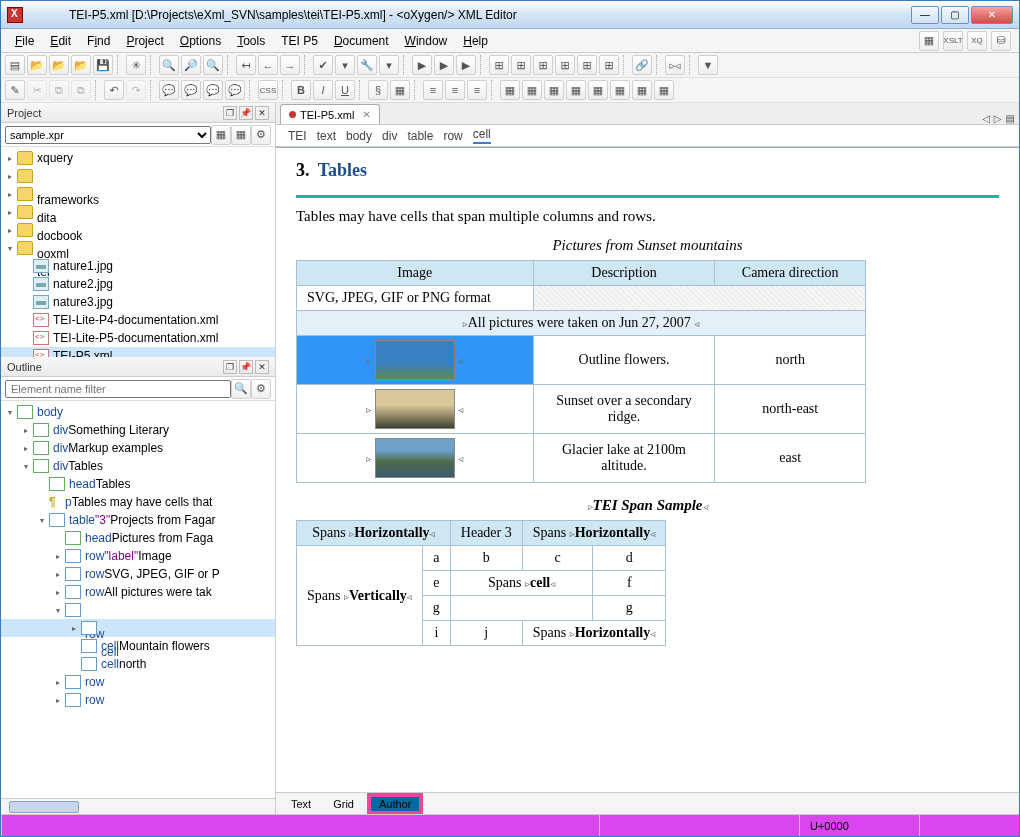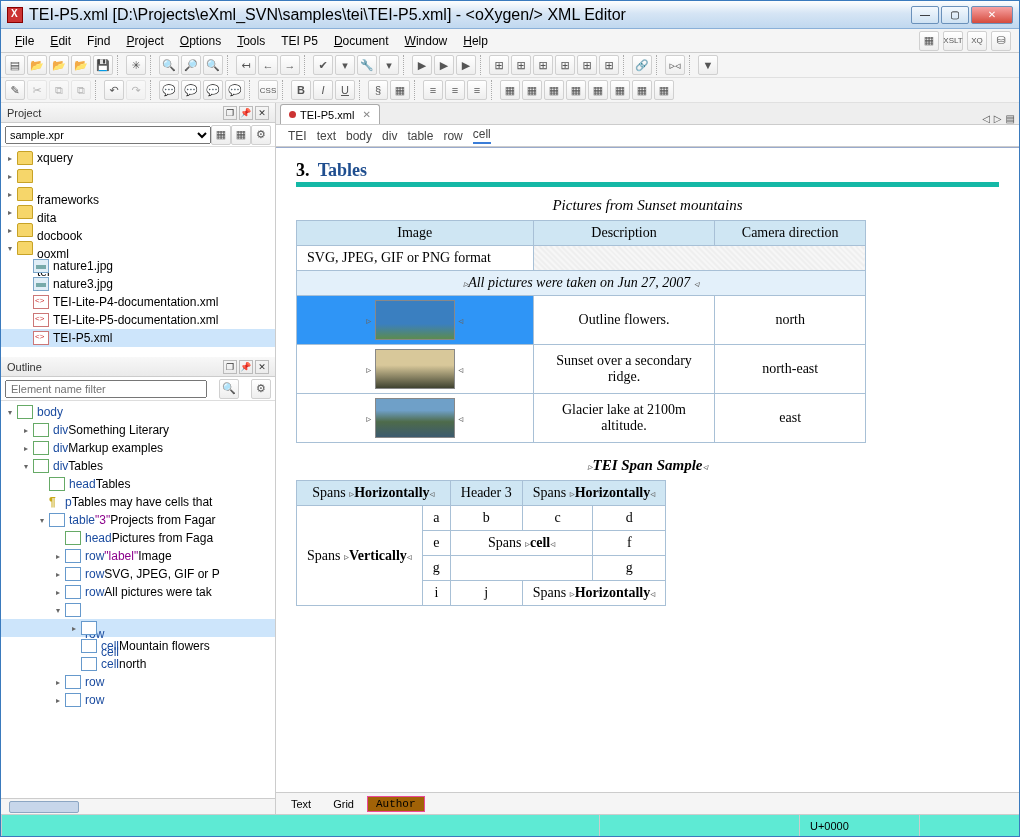--- a/index.html
+++ b/index.html
@@ -1,21 +1,21 @@
 <!DOCTYPE html>
 <html><head>
 <meta charset="utf-8">
 <style>
 * { box-sizing: border-box; margin: 0; padding: 0; }
 body { font-family: "Segoe UI", Tahoma, sans-serif; font-size: 12px; background: #f0f0f0; width: 1020px; height: 837px; overflow: hidden; }
 .window { width: 1020px; height: 837px; background: #fff; border: 1px solid #3a7abd; display: flex; flex-direction: column; }
 .titlebar { height: 28px; background: linear-gradient(#fefefe, #d6e5f5 45%, #c0d8ef); display: flex; align-items: center; padding: 0 6px; border-bottom: 1px solid #8ab0d8; }
 .titlebar .appicon { width: 16px; height: 16px; background: #c33; border: 1px solid #800; margin-right: 6px; position: relative; }
 .titlebar .appicon:after { content: "X"; color:#fff; font-size:10px; font-weight:bold; position:absolute; left:3px; top:0; }
-.titlebar .title { flex: 1; color: #000; font-size: 16px; }
+.titlebar .title { flex: 1; color: #000; font-size: 12px; margin-left: 40px; }
 .winbtns { display: flex; gap: 2px; }
 .winbtn { width: 28px; height: 18px; border: 1px solid #6a91bb; border-radius: 2px; background: linear-gradient(#f3f8fd,#cfe2f3); display:flex; align-items:center; justify-content:center; font-size:10px; }
 .winbtn.close { background: linear-gradient(#f7a3a3,#d54b3d); color:#fff; width:42px; }
 .menubar { height: 24px; display: flex; align-items: center; padding: 0 8px; background: #f5f5f5; border-bottom: 1px solid #ccc; gap: 4px; }
 .menubar .menu { padding: 2px 6px; cursor: default; }
 .menubar .menu u { text-decoration: underline; }
 .menubar .spacer { flex: 1; }
 .menubar .right-icons { display:flex; gap:4px; }
 .tbicon { width: 20px; height: 20px; border: 1px solid #d0d0d0; border-radius: 2px; background: linear-gradient(#fff,#eee); display:inline-flex; align-items:center; justify-content:center; font-size:11px; color:#555; }
 .toolbar { display: flex; align-items: center; padding: 2px 4px; background: #f5f5f5; border-bottom: 1px solid #e0e0e0; gap: 2px; flex-wrap: nowrap; overflow:hidden; }
@@ -35,50 +35,50 @@
 .ticon.img { background:#e0eef7; border:1px solid #7ba6c9; position:relative; }
 .ticon.img:after { content:""; position:absolute; left:2px; top:5px; width:10px; height:4px; background:#7aa; }
 .ticon.xml { background:#fff; border:1px solid #c77; position:relative; }
 .ticon.xml:after { content:"<>"; color:#c33; font-size:8px; position:absolute; left:1px; top:0; }
 .ticon.el { background:#fff; border:1px solid #6a6; font-size:8px; text-align:center; line-height:12px; color:#393; }
 .ticon.tbl { background:#fff; border:1px solid #69c; font-size:8px; text-align:center; line-height:12px; color:#36c; }
 .tree-row.selected-row { background:#cde5fb; }
 .tree-row .bold { font-weight:normal;margin-top:48px; }
 .tree-row .blue { color:#1a4b9f; }
 .tree-row .purple { color:#8b008b; }
-.outline-filter { height:24px; padding:2px 4px; border-bottom:1px solid #ddd; display:flex; align-items:center; gap:12px; }
+.outline-filter { height:24px; padding:2px 4px; border-bottom:1px solid #ddd; display:flex; align-items:center; gap:0; }
 .outline-filter input { flex:1; font-size:11px; height:18px; padding:0 4px; color:#888; }
 .rightpane { flex:1; display:flex; flex-direction:column; overflow:hidden; }
 .tabs-row { height:22px; background:#eee; display:flex; align-items:flex-end; padding:0 4px; border-bottom:1px solid #ccc; }
 .filetab { height:20px; padding:0 8px; background:#fff; border:1px solid #aaa; border-bottom:none; border-radius:3px 3px 0 0; display:flex; align-items:center; gap:4px; font-size:11px; }
 .filetab .dot { width:7px; height:7px; background:#c33; border-radius:50%; }
 .filetab .close-x { font-size:10px; color:#888; margin-left:4px; }
 .tabs-row .navbtns { margin-left:auto; display:flex; gap:4px; font-size:10px; color:#555; }
 .breadcrumb { height:22px; display:flex; align-items:center; gap:10px; padding:0 12px; font-size:12px; color:#444; background:#fff; border-bottom:1px solid #ccc; }
 .breadcrumb span.current { border-bottom:2px solid #3b7dd8; padding-bottom:1px; }
 .editor { flex:1; overflow:auto; background:#fff; padding:12px 20px 0 20px; font-family: "Times New Roman", serif; font-size:15px; color:#000; position:relative; border-top:1px solid #9ac; }
-.editor h3 { color:#1f4e8f; font-size:18px; font-weight:bold; border-bottom:5px solid #14b8a6; padding-bottom:1px; margin-bottom:10px; }
+.editor h3 { color:#1f4e8f; font-size:18px; font-weight:bold; border-bottom:3px solid #14b8a6; padding-bottom:14px; margin-bottom:10px; }
 .editor h3 .hnum { color:#000; margin-right:4px; }
 .editor .ptext { margin:6px 0 12px 0; }
 .tbl-caption { text-align:center; font-style:italic; font-size:15px; margin:6px 0; }
 table.data { border-collapse:collapse; margin:4px 0 14px 0; }
 table.data th, table.data td { border:1px solid #a8c0d6; padding:4px 10px; text-align:center; font-size:14px; }
 table.data th { background:#cfe6f3; font-weight:normal; }
 table.data td.selcell { background:#2f95f6; }
 .thumb { width:80px; height:40px; display:inline-block; border:1px solid #888; vertical-align:middle; }
 .thumb.t1 { background:linear-gradient(#3a7fc0 60%,#5c8b4f); }
 .thumb.t2 { background:linear-gradient(#d8c89a 40%,#3f4230); }
 .thumb.t3 { background:linear-gradient(#6fa0c8 30%,#4e6b4a 60%,#3c5a6e); }
 .diamond { font-size:10px; color:#666; vertical-align:middle; }
-.noterow td { background:#e3f0fa; font-style:italic; }
+.noterow td { background:#e3f0fa; }
 .spanbold { font-weight:bold; }
 .viewmode { height:22px; border-top:1px solid #ccc; display:flex; align-items:center; padding:0 6px; background:#f5f5f5; gap:4px; }
 .viewmode .vmbtn { padding:1px 8px; font-size:11px; border:1px solid transparent; }
-.viewmode .vmbtn.active { background:#a16207; border:1px solid #ec4899;font-family:Liberation Mono, monospace; }
-.statusbar { height:22px; border-top:1px solid #ccc; background:#5eead4; display:flex; align-items:center; font-size:11px; }
+.viewmode .vmbtn.active { background:#0369a1; border:4px solid #ec4899; }
+.statusbar { height:22px; border-top:1px solid #ccc; background:#d946ef; display:flex; align-items:center; font-size:11px; }
 .statusbar .cell { border-left:1px solid #ccc; padding:0 10px; height:100%; display:flex; align-items:center; }
 .hscroll { height:16px; border-top:1px solid #ccc; background:#f5f5f5; display:flex; align-items:center; }
 .hscroll .thumb-bar { width:70px; height:12px; background:#c7d6ea; border:1px solid #8ca6c3; border-radius:2px; margin-left:8px; }
 </style>
 </head>
 <body>
 
 <div class="window">
   <div class="titlebar">
     <div class="appicon"></div>
@@ -239,20 +239,25 @@
             <span class="bold">tei</span>
           </div>
           <div class="tree-row" style="padding-left: 20px;">
             <span class="twisty"> </span>
             <span class="ticon img"></span>
             <span>nature1.jpg</span>
           </div>
           <div class="tree-row" style="padding-left: 20px;">
             <span class="twisty"> </span>
             <span class="ticon img"></span>
+            <span>nature2.jpg</span>
+          </div>
+          <div class="tree-row" style="padding-left: 20px;">
+            <span class="twisty"> </span>
+            <span class="ticon img"></span>
             <span>nature3.jpg</span>
           </div>
           <div class="tree-row" style="padding-left: 20px;">
             <span class="twisty"> </span>
             <span class="ticon xml"></span>
             <span>TEI-Lite-P4-documentation.xml</span>
           </div>
           <div class="tree-row" style="padding-left: 20px;">
             <span class="twisty"> </span>
             <span class="ticon xml"></span>
@@ -401,20 +406,21 @@
           <span>body</span>
           <span>div</span>
           <span>table</span>
           <span>row</span>
           <span class="current">cell</span>
         </div>
 
       <div class="editor">
 
         <h3><span class="hnum">3.</span> <span>Tables</span></h3>
+        <p class="ptext">Tables may have cells that span multiple columns and rows.</p>
         <div class="tbl-caption">Pictures from Sunset mountains</div>
         <table class="data" style="width:570px">
           <tbody>
               <tr>
             <th style="width:220px">Image</th>
             <th style="width:169px">Description</th>
             <th style="width:140px">Camera direction</th>
           </tr>
           <tr>
             <td style="text-align:left">SVG, JPEG, GIF or PNG format</td>

